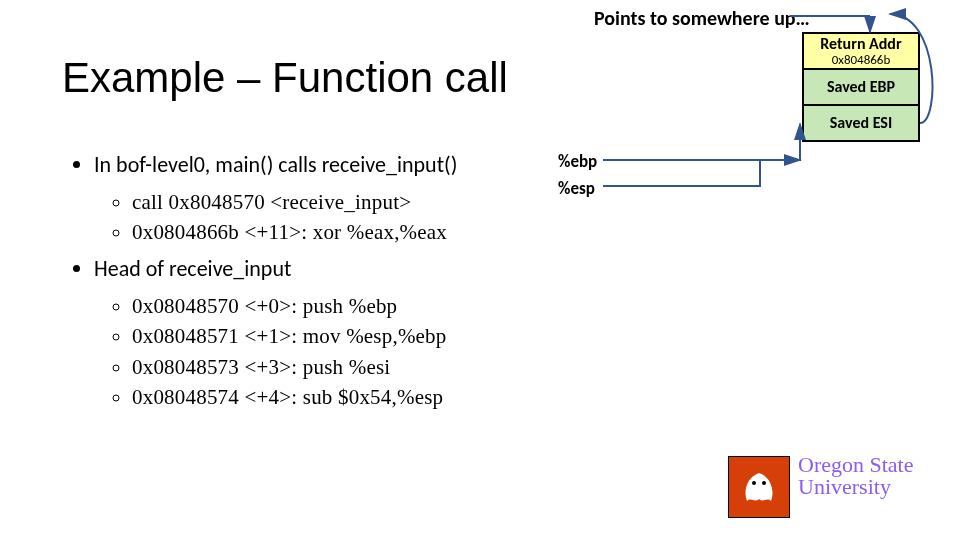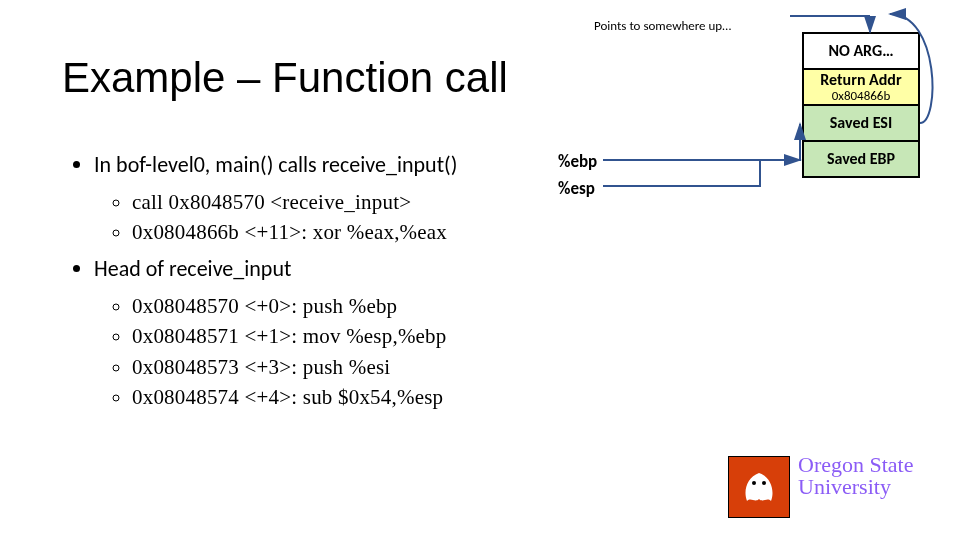--- a/index.html
+++ b/index.html
@@ -1,17 +1,17 @@
 <!DOCTYPE html>
 <html><head>
 <meta charset="utf-8">
 <style>
   html,body{margin:0;padding:0;width:960px;height:540px;background:#fff;font-family:"Calibri","Segoe UI",Arial,sans-serif;color:#000;overflow:hidden}
   .slide{position:relative;width:960px;height:540px}
-  .top-note{position:absolute;top:18px;left:594px;font-size:13px;font-weight:400}
+  .top-note{position:absolute;top:6px;left:594px;font-size:20px;font-weight:700}
   .title{position:absolute;top:54px;left:62px;font-size:42px;font-family:Arial,sans-serif;color:#000000}
   .body{position:absolute;top:142px;left:62px;font-size:22px;line-height:1.35}
   .body ul{margin:8px;padding:0 0 0 24px}
   .body li{margin:0 0 2px 0}
   .body .lvl1>li{font-size:22px}
   .body .lvl2{padding-left:30px}
   .body .lvl2>li{font-size:21px}
   .mono{font-family:Liberation Serif, serif;letter-spacing:0.2px}
   .ptr-label{position:absolute;font-size:17px;font-weight:600}
   .stack{position:absolute;top:32px;right:40px;width:118px}
@@ -54,27 +54,26 @@
         <li class="mono">0x08048573 &lt;+3&gt;: push   %esi</li>
         <li class="mono">0x08048574 &lt;+4&gt;: sub    $0x54,%esp</li>
       </ul>
     </ul>
   </div>
 
   <div class="ptr-label" style="top:151px;left:558px">%ebp</div>
   <div class="ptr-label" style="top:178px;left:558px">%esp</div>
 
   <div class="stack">
-    <div class="cell noarg">NO ARG…</div>
     <div class="cell ret">
       <span>Return Addr</span>
       <span class="small">0x804866b</span>
     </div>
+    <div class="cell ebp">Saved EBP</div>
     <div class="cell esi">Saved ESI</div>
-    <div class="cell ebp">Saved EBP</div>
   </div>
 
   <svg class="arrows">
     <defs>
       <marker id="ah" markerWidth="10" markerHeight="10" refX="8" refY="3" orient="auto">
         <path d="M0,0 L9,3 L0,6 Z" fill="#31538f"></path>
       </marker>
     </defs>
 
     <line x1="790" y1="16" x2="870" y2="16" stroke="#31538f" stroke-width="2"></line>

